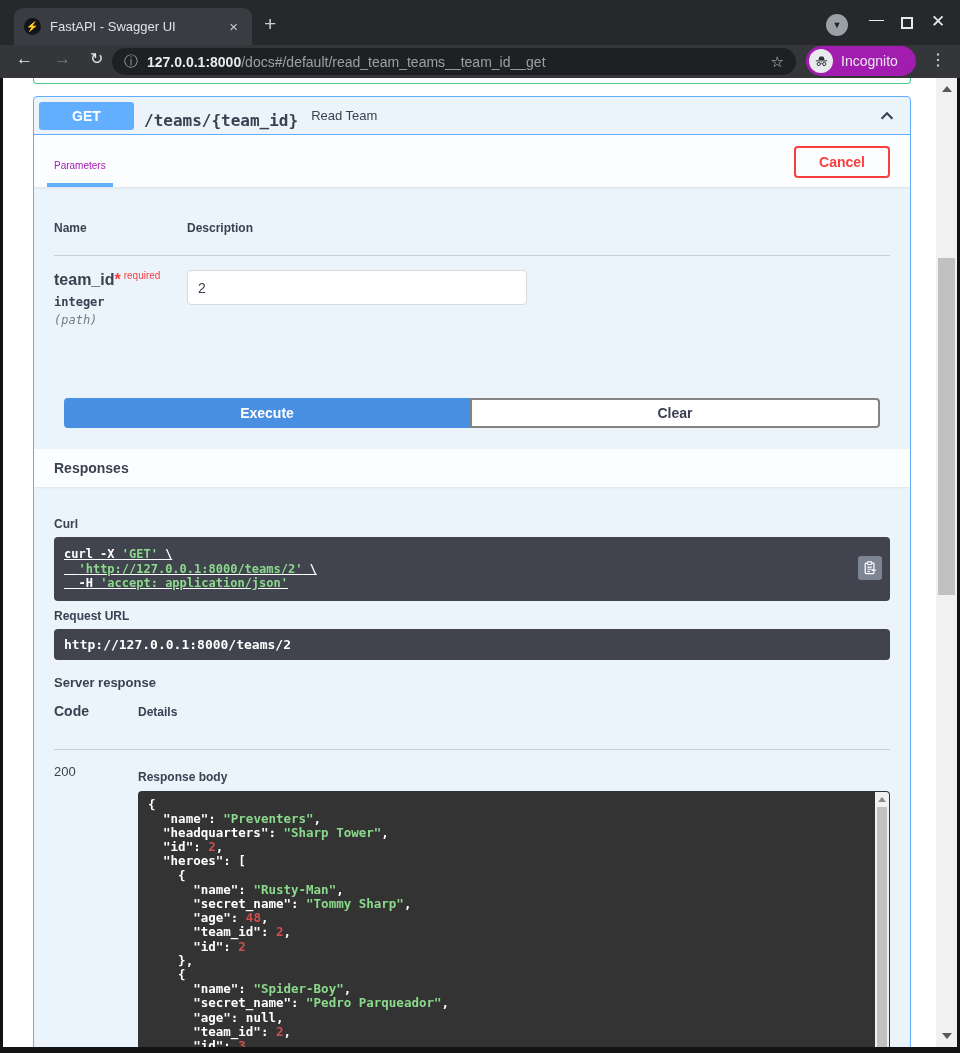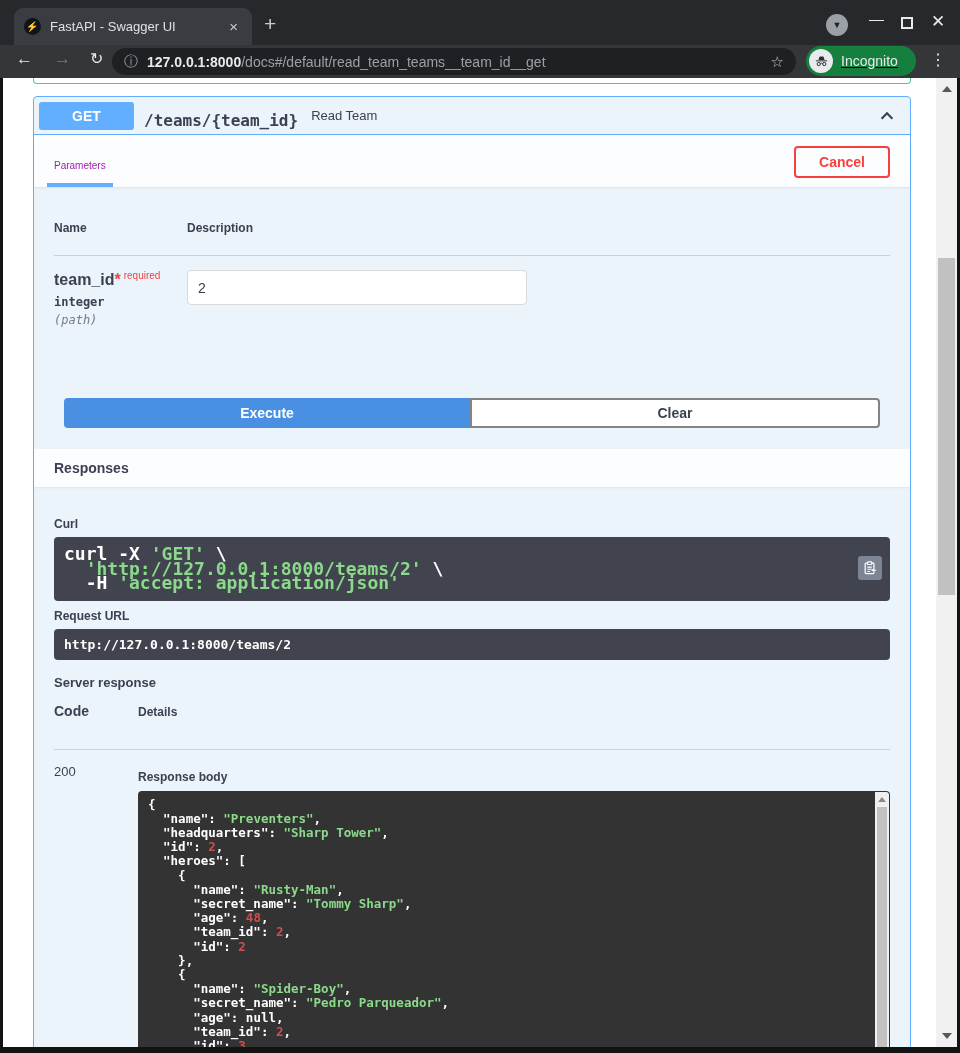--- a/index.html
+++ b/index.html
@@ -28,21 +28,21 @@
   .fwd { left:54px; color:#75787c; }
   .reload { left:90px; font-size:16px; }
   .url-pill { position:absolute; left:112px; top:3px; width:684px; height:27px; border-radius:14px;
               background:#1f2023; display:flex; align-items:center; padding:0 12px; }
   .info-ic { color:#9aa0a6; font-size:14px; margin-right:9px; }
   .url-text { font-size:14px; white-space:nowrap; overflow:hidden; flex:1; }
   .url-host { color:#e8eaed; }
   .url-path { color:#9aa0a6; }
   .star-ic { color:#c4c7c5; font-size:15px; margin-left:8px; }
   .incog-pill { position:absolute; left:806px; top:1px; width:110px; height:30px; border-radius:15px;
-                background:#15803d; display:flex; align-items:center;text-decoration:underline; }
+                background:#a21caf; display:flex; align-items:center; }
   .incog-circle { width:24px; height:24px; border-radius:50%; background:#e8eaed; margin-left:3px;
                   display:flex; align-items:center; justify-content:center; }
   .incog-label { color:#e8eaed; font-size:14px; margin-left:8px; }
   .menu-dots { position:absolute; left:930px; top:5px; color:#e8eaed; font-size:16px; letter-spacing:0; }
 
   
   .page { position:absolute; top:78px; left:0; width:960px; height:975px; background:#fff;
           border-left:3px solid #131313; border-right:3px solid #131313; border-bottom:6px solid #131313;
           overflow:hidden; }
   .sb-track { position:absolute; right:0; top:0; bottom:0; width:21px; background:#f1f1f1; }
@@ -91,21 +91,21 @@
   .btn-clear { flex:1; height:30px; background:#fff; border:2px solid #838383; color:#3b4151; font-weight:bold;
                font-size:14px; border-radius:0 4px 4px 0; font-family:"Liberation Sans",sans-serif; }
 
   .responses-header { background:rgba(255,255,255,.8); padding:11px 20px; font-size:14px; font-weight:bold;
                       color:#3b4151; box-shadow:0 1px 2px rgba(0,0,0,.06); }
   .responses-body { padding:30px 20px 20px; }
   .lbl { font-size:12px; font-weight:bold; color:#3b4151; }
 
   pre.code { font-family:"DejaVu Sans Mono", monospace; font-weight:600; color:#fff; white-space:pre; margin:0; }
   .curl-block { position:relative; margin-top:6px; background:#41444e; border-radius:4px; padding:10px; }
-  .curl-block pre { font-size:18px; line-height:14.5px; }
+  .curl-block pre { font-size:12px; line-height:14.5px;text-decoration:underline; }
   .copy-btn { position:absolute; right:8px; top:19px; width:24px; height:24px; background:#7d8595;
               border-radius:3px; display:flex; align-items:center; justify-content:center; }
   .requrl-label { margin-top:8px; }
   .requrl-block { margin-top:6px; background:#41444e; border-radius:4px; padding:8px 10px; }
   .requrl-block pre { font-size:13px; line-height:15px; }
   .server-label { margin-top:15px; font-size:13px; }
 
   .resp-table { margin-top:13px; }
   .resp-head { display:flex; padding-bottom:30px; border-bottom:1px solid #ccd0d4; }
   .code-col { width:84px; font-size:14px; font-weight:bold; color:#3b4151; }

